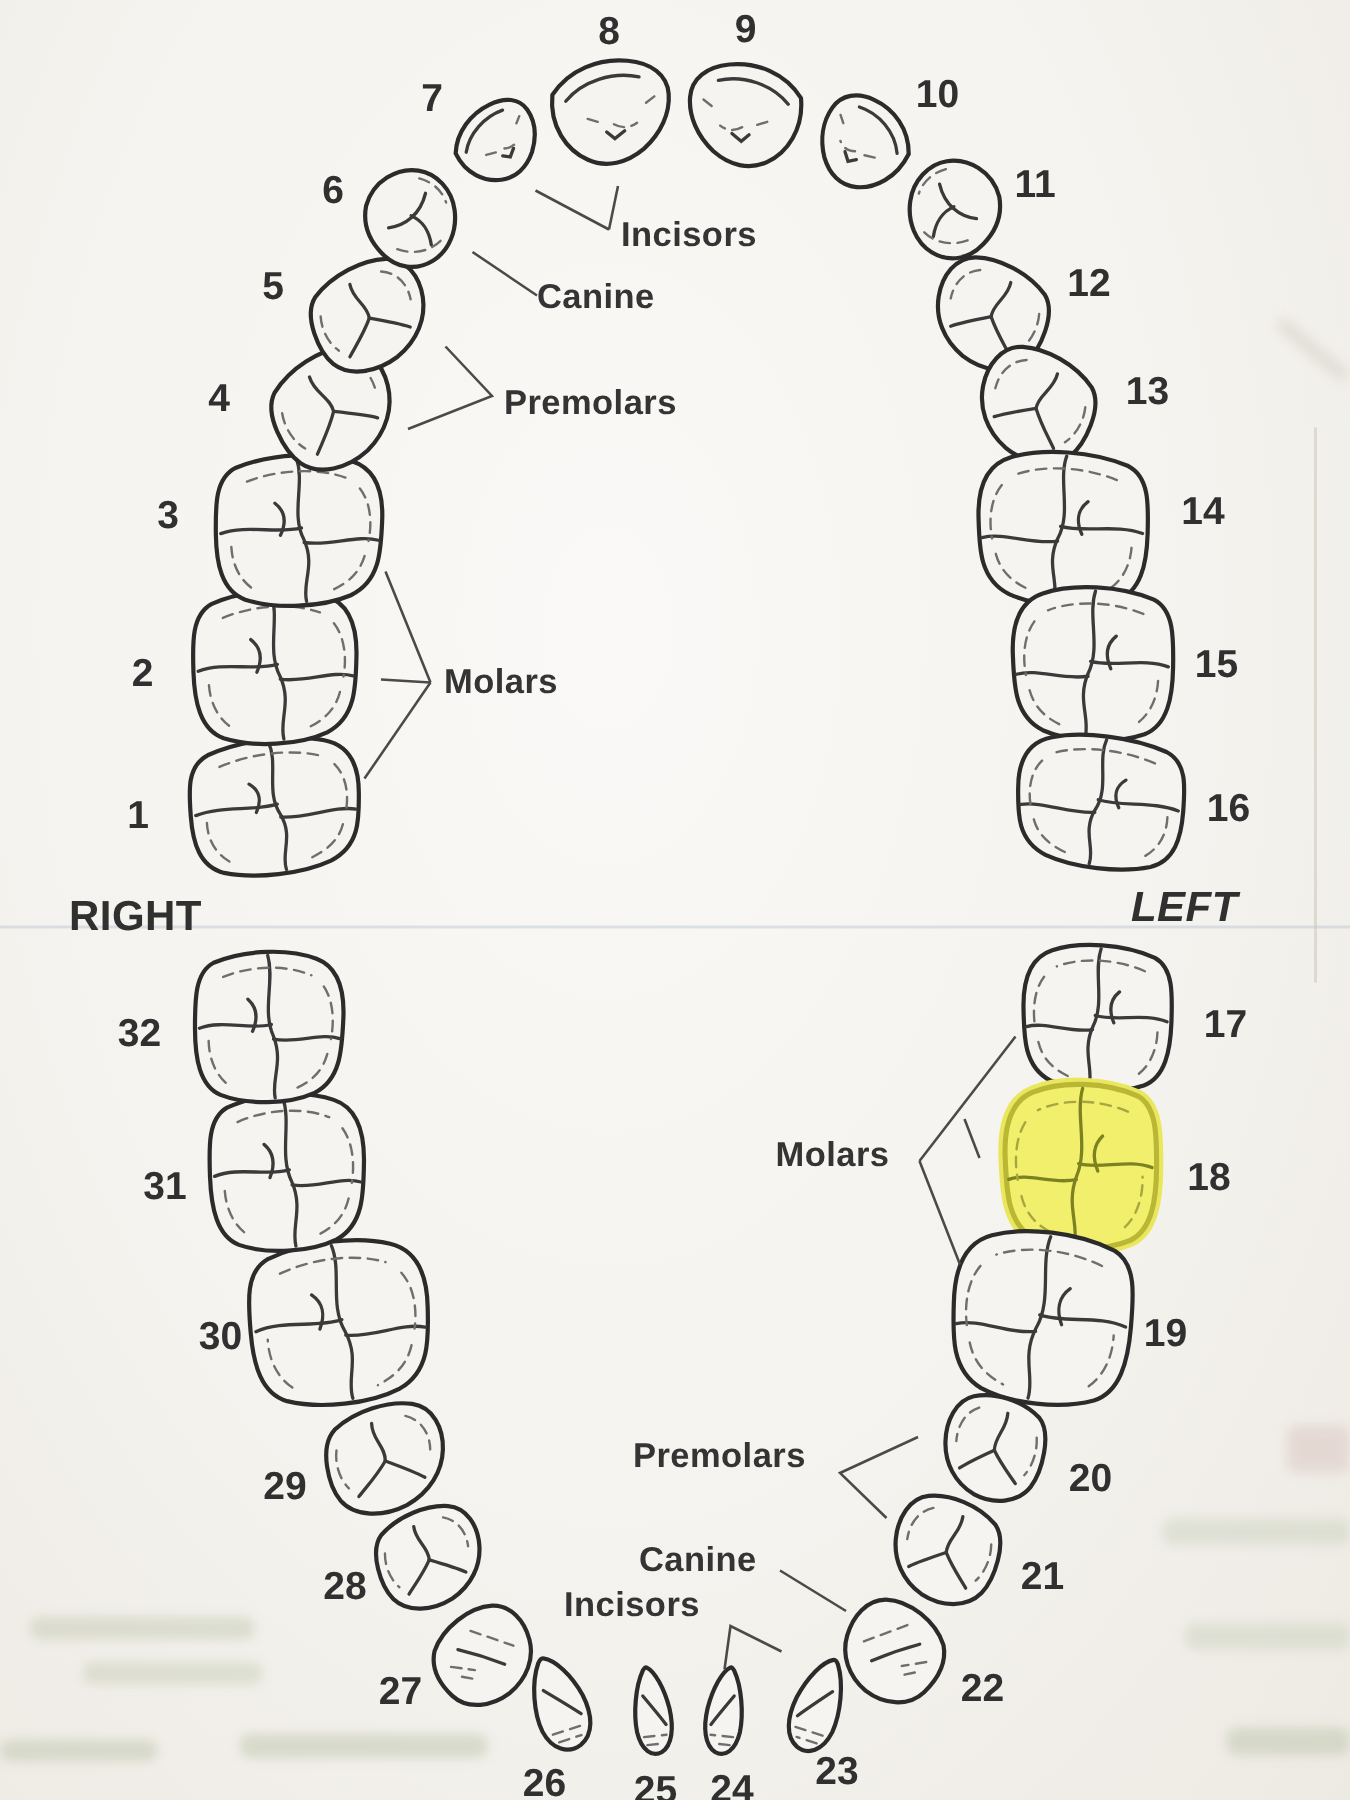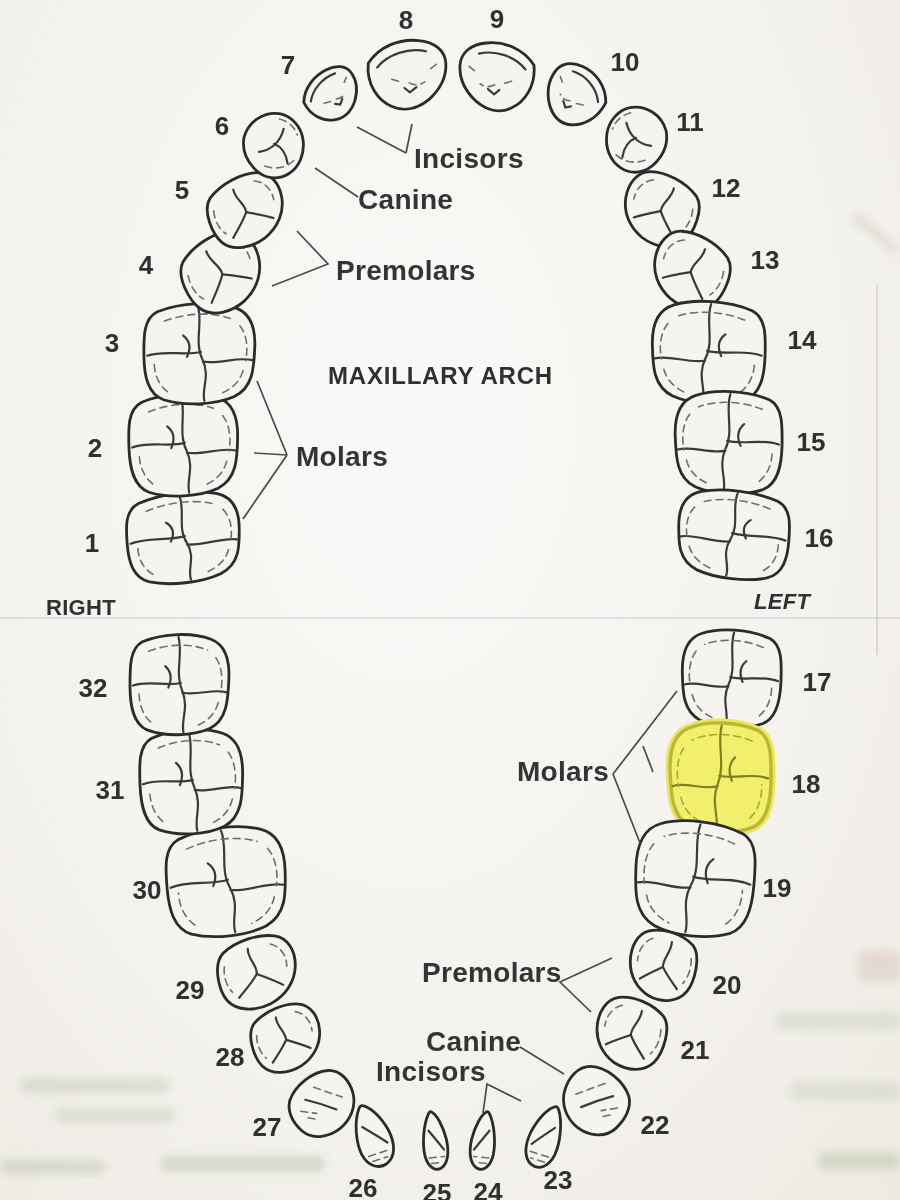--- a/index.html
+++ b/index.html
@@ -2,24 +2,24 @@
 <html><head>
 <meta charset="utf-8">
 <style>
   html,body{margin:0;padding:0;}
   .page{
     position:relative;width:900px;height:1200px;overflow:hidden;
     background:radial-gradient(ellipse at 45% 35%, #faf9f7 0%, #f5f3ef 55%, #edeae3 100%);
     font-family:"Liberation Sans", sans-serif;
   }
   #diagram{position:absolute;left:0;top:0;z-index:2;}
-  .lbl{position:absolute;z-index:3;color:#343434;font-size:28px;font-weight:600;
+  .lbl{position:absolute;z-index:3;color:#343434;font-size:23px;font-weight:600;
        letter-spacing:.3px;white-space:nowrap;}
   .title{font-size:24px;font-weight:700;letter-spacing:.8px;color:#303030;}
-  .side{font-size:22px;font-weight:700;color:#303030;}
+  .side{font-size:28px;font-weight:700;color:#303030;}
   text.num{font-family:"Liberation Sans",sans-serif;font-size:26px;font-weight:600;fill:#303030;}
   .divider{position:absolute;left:0;top:617px;width:900px;height:2px;
            background:rgba(185,196,210,.45);z-index:1;}
   .edge-line{position:absolute;left:876px;top:285px;width:2px;height:370px;
              background:rgba(205,198,185,.55);z-index:1;}
   .bleed{position:absolute;z-index:1;filter:blur(4px);border-radius:6px;}
 </style>
 </head>
 <body>
 
@@ -362,21 +362,20 @@
       <text x="230" y="1066" text-anchor="middle" class="num">28</text>
       <text x="190" y="999" text-anchor="middle" class="num">29</text>
       <text x="147" y="899" text-anchor="middle" class="num">30</text>
       <text x="110" y="799" text-anchor="middle" class="num">31</text>
       <text x="93" y="697" text-anchor="middle" class="num">32</text>
     </svg>
 
   <span class="lbl" style="left:414px;top:143px;">Incisors</span>
   <span class="lbl" style="left:358px;top:184px;">Canine</span>
   <span class="lbl" style="left:336px;top:255px;">Premolars</span>
-  <span class="lbl title" style="left:328px;top:362px;">MAXILLARY ARCH</span>
   <span class="lbl" style="left:296px;top:441px;">Molars</span>
 
   <span class="lbl side" style="left:46px;top:595px;">RIGHT</span>
   <span class="lbl side" style="left:754px;top:589px;font-style:italic;">LEFT</span>
 
   <span class="lbl" style="left:517px;top:756px;">Molars</span>
   <span class="lbl" style="left:422px;top:957px;">Premolars</span>
   <span class="lbl" style="left:426px;top:1026px;">Canine</span>
   <span class="lbl" style="left:376px;top:1056px;">Incisors</span>
 

